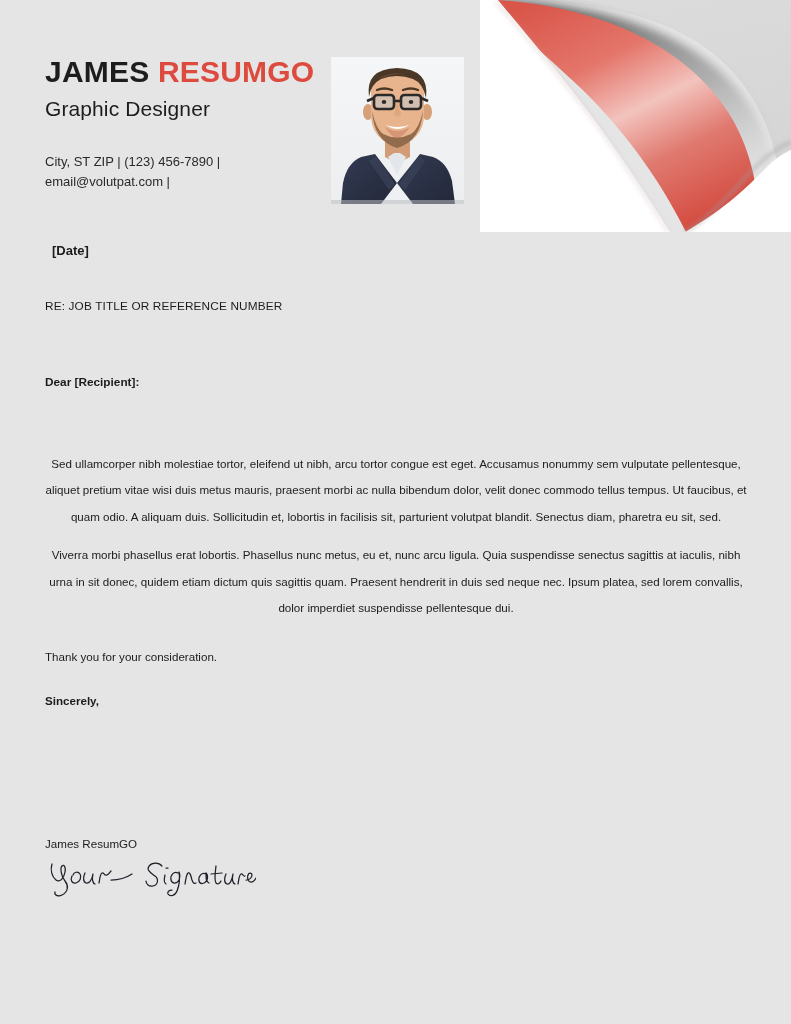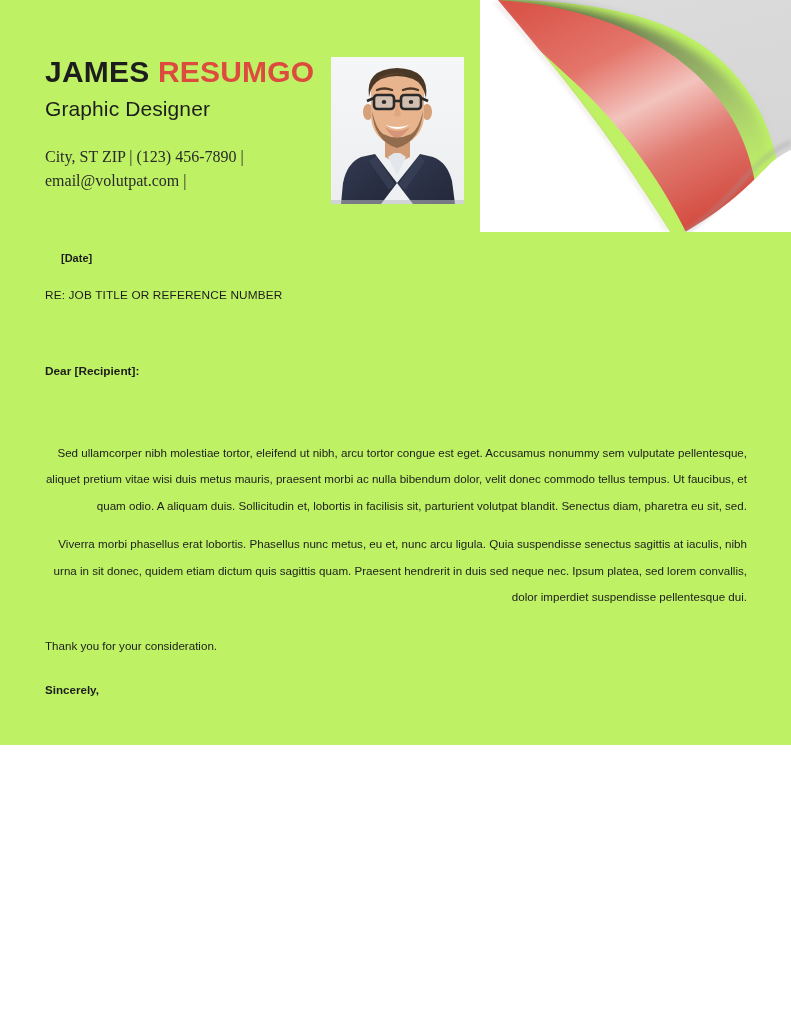--- a/index.html
+++ b/index.html
@@ -8,22 +8,22 @@
     background: #ffffff;
   }
   body {
     font-family: "Liberation Sans", sans-serif;
     -webkit-font-smoothing: antialiased;
   }
 
   .page {
     position: relative;
     width: 791px;
-    height: 745px;
-    background: #bef264;
+    height: 1024px;
+    background: #e5e5e5;
     overflow: hidden;
   }
 
   
   .corner-wrap {
     position: absolute;
     top: 0;
     right: 0;
     width: 311px;
     height: 232px;
@@ -56,25 +56,24 @@
 
   .job-title {
     margin: 9px 0 0 0;
     font-size: 21px;
     font-weight: normal;
     color: #1d1d1d;
     letter-spacing: 0.1px;
   }
 
   .contact {
-    margin-top: 24px;
-    font-size: 16px;
+    margin-top: 31px;
+    font-size: 13px;
     line-height: 1.55;
     color: #2a2a2a;
-    font-family: Liberation Serif, serif;
   }
   .contact div { white-space: nowrap; }
 
   
   .photo {
     position: absolute;
     left: 331px;
     top: 57px;
     width: 133px;
     height: 147px;
@@ -85,40 +84,40 @@
 
   
   .letter {
     position: absolute;
     left: 45px;
     top: 236px;
     width: 702px;
     color: #1c1c1c;
   }
   .date {
-    font-size: 11px;
+    font-size: 13px;
     font-weight: bold;
-    margin: 16px;
+    margin: 7px;
   }
   .subject {
     font-size: 11.8px;
     font-weight: normal;
-    margin: 24px 0 0 0;
+    margin: 41px 0 0 0;
     letter-spacing: 0.15px;
   }
   .salutation {
     font-size: 11.8px;
     font-weight: bold;
     margin: 62px 0 4px 0;
   }
   .para {
     font-size: 11.6px;
     line-height: 2.28;
     margin: 62px 0 0 0;
-    text-align: right;
+    text-align: center;
   }
   .para + .para { margin-top: 12px; }
   .thanks {
     font-size: 11.6px;
     margin: 28px 0 0 0;
   }
   .closing {
     font-size: 11.6px;
     font-weight: bold;
     margin: 31px 0 0 0;

